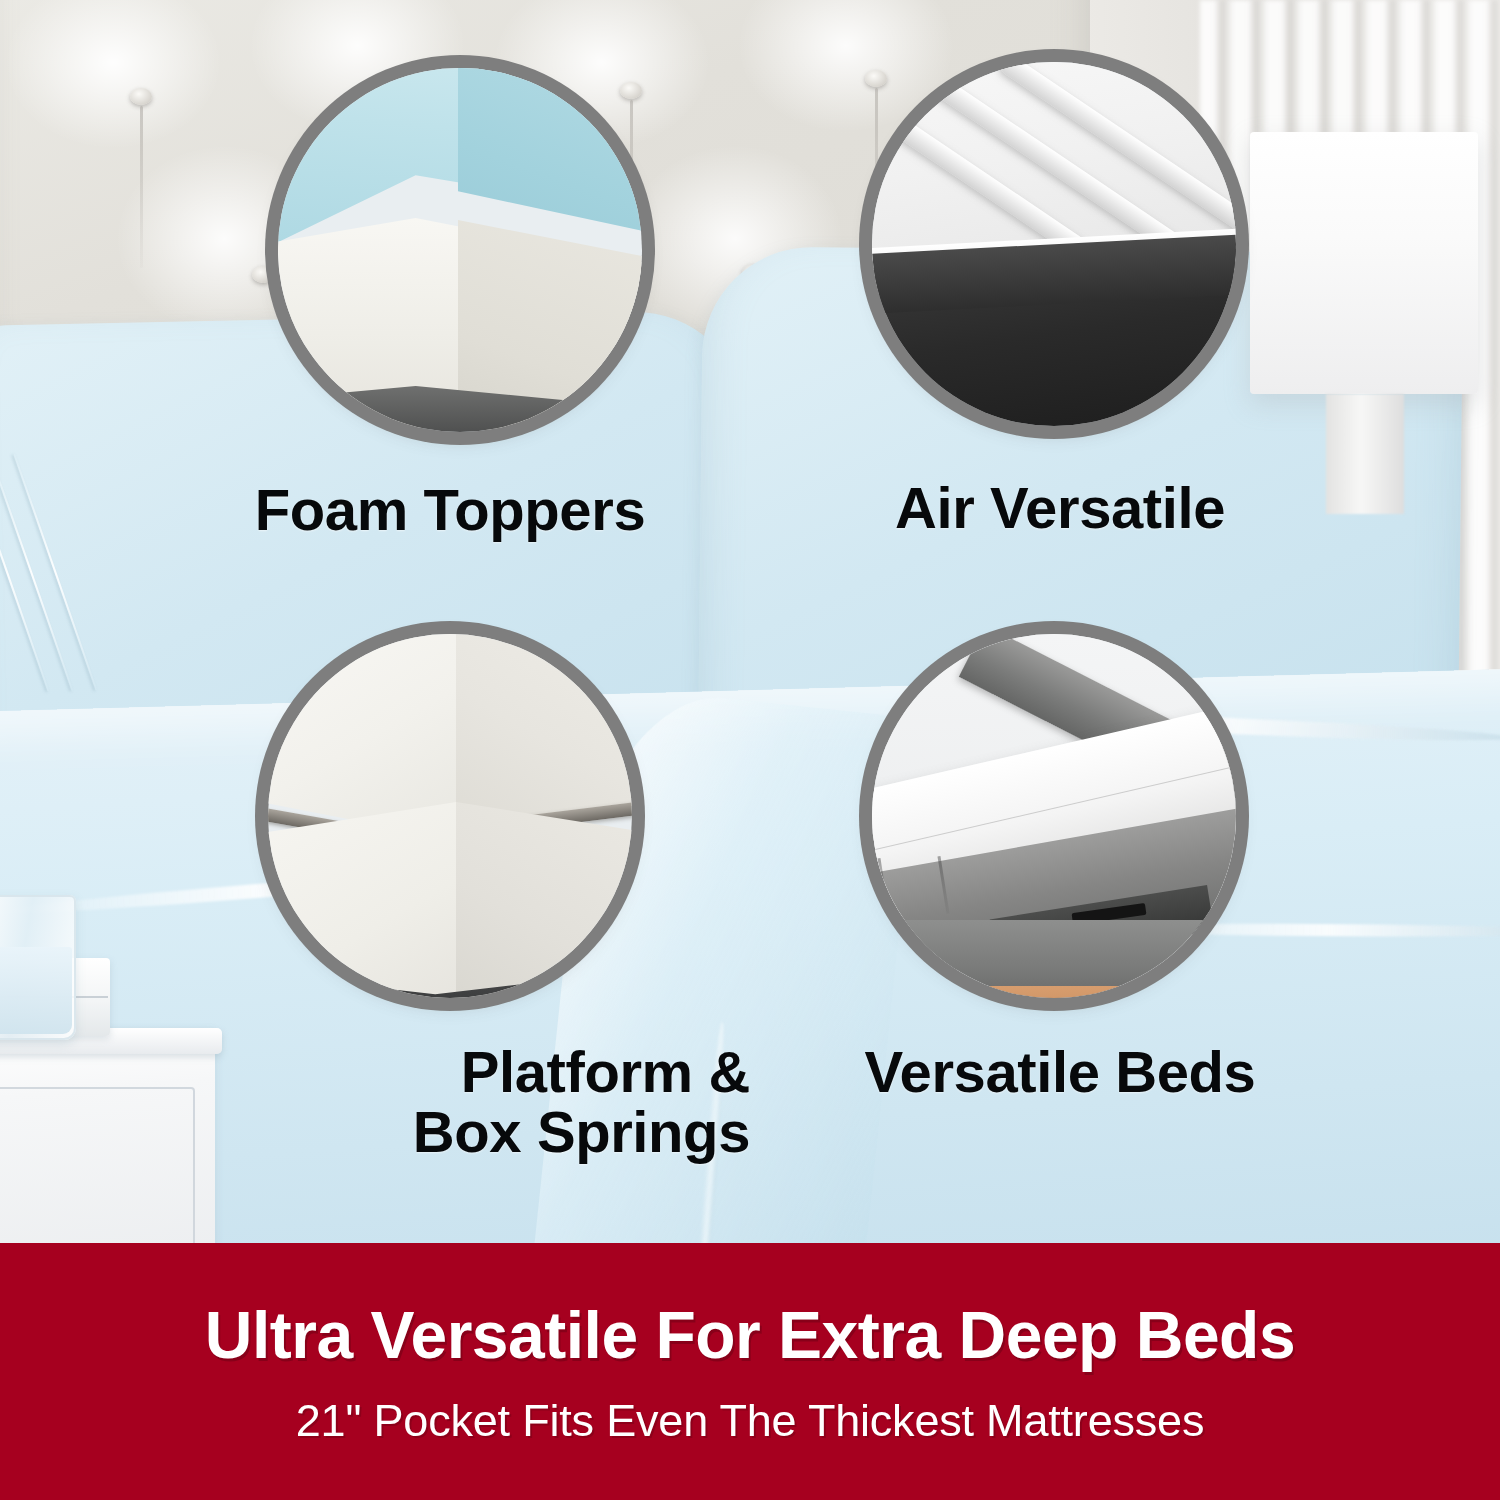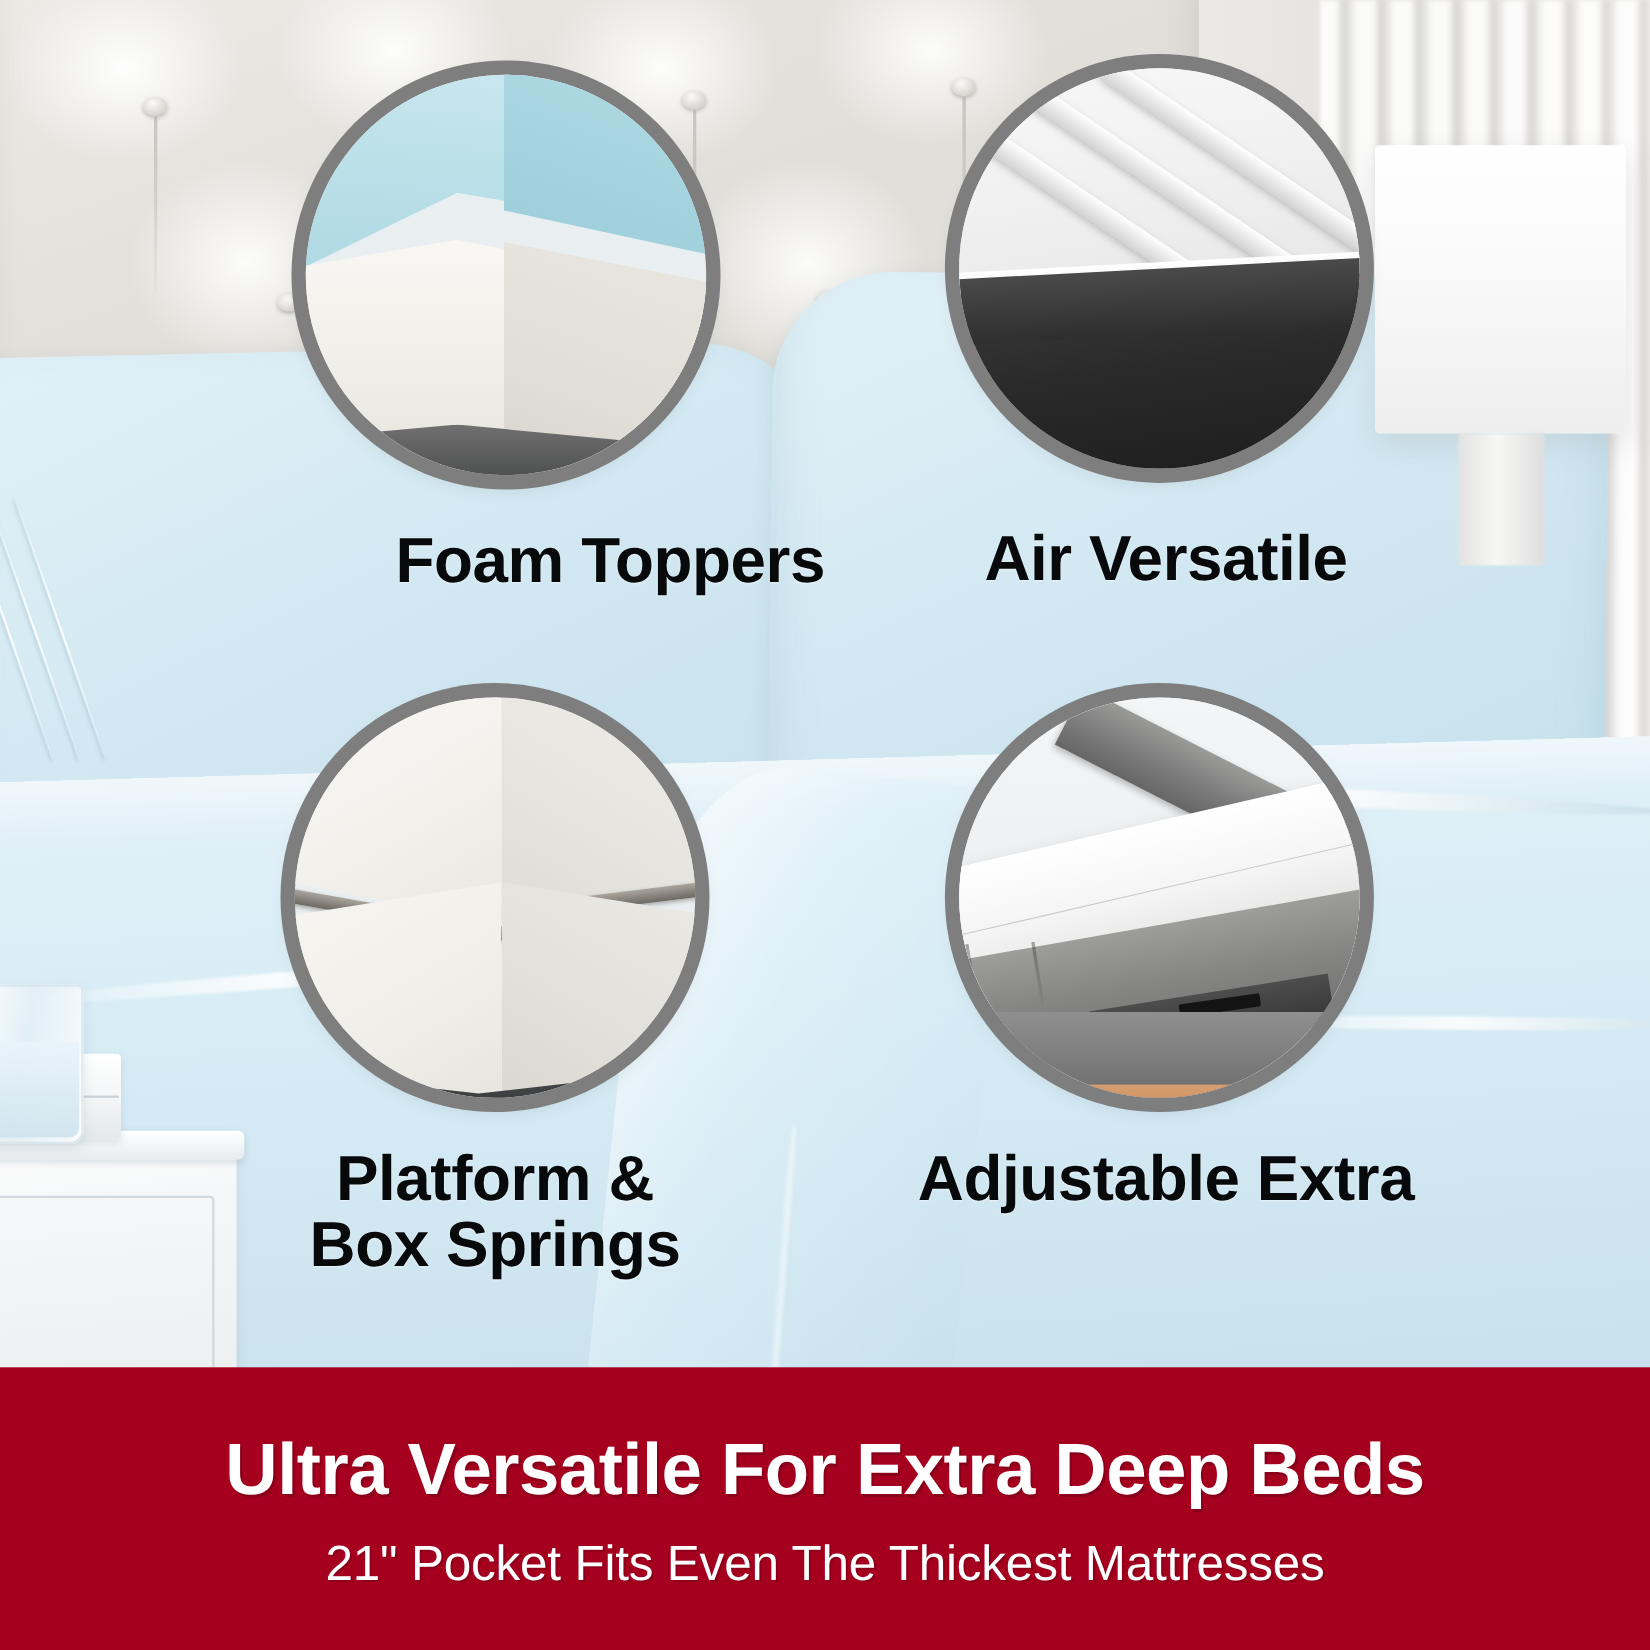--- a/index.html
+++ b/index.html
@@ -293,23 +293,23 @@
   .callout-label {
     position:absolute;
     color:#07090b;
     font-weight:700;
     letter-spacing:-.4px;
     line-height:1.04;
     text-align:center;
     text-shadow:0 1px 2px rgba(255,255,255,.55);
     white-space:pre-line;
   }
-  #label-foam-toppers          { left:150px; top:480px; width:600px; font-size:58px;text-align:right; }
+  #label-foam-toppers          { left:150px; top:480px; width:600px; font-size:58px; }
   #label-air-mattresses        { left:760px; top:478px; width:600px; font-size:58px; }
-  #label-platform-box-springs  { left:150px; top:1042px; width:600px; font-size:58px; }
+  #label-platform-box-springs  { left:150px; top:1042px; width:600px; font-size:58px;text-align:right; }
   #label-adjustable-beds       { left:760px; top:1042px; width:600px; font-size:58px; }
 
   
   #promo-banner {
     position:absolute; left:0; top:1243px; width:1500px; height:257px;
     background:#a6001f;
     display:flex; flex-direction:column; align-items:center; justify-content:center;
     gap:22px;
   }
   #promo-headline {
@@ -433,18 +433,18 @@
   </div>
 </div>
 
 <div class="callout-label" id="label-foam-toppers">Foam Toppers</div>
 
 <div class="callout-label" id="label-air-mattresses">Air Versatile</div>
 
 <div class="callout-label" id="label-platform-box-springs">Platform &amp;
 Box Springs</div>
 
-<div class="callout-label" id="label-adjustable-beds">Adjustable Extra</div>
+<div class="callout-label" id="label-adjustable-beds">Versatile Beds</div>
 
 <div id="promo-banner">
   <div id="promo-headline">Ultra Versatile For Extra Deep Beds</div>
   <div id="promo-subline">21" Pocket Fits Even The Thickest Mattresses</div>
 </div>
 
 </body></html>

